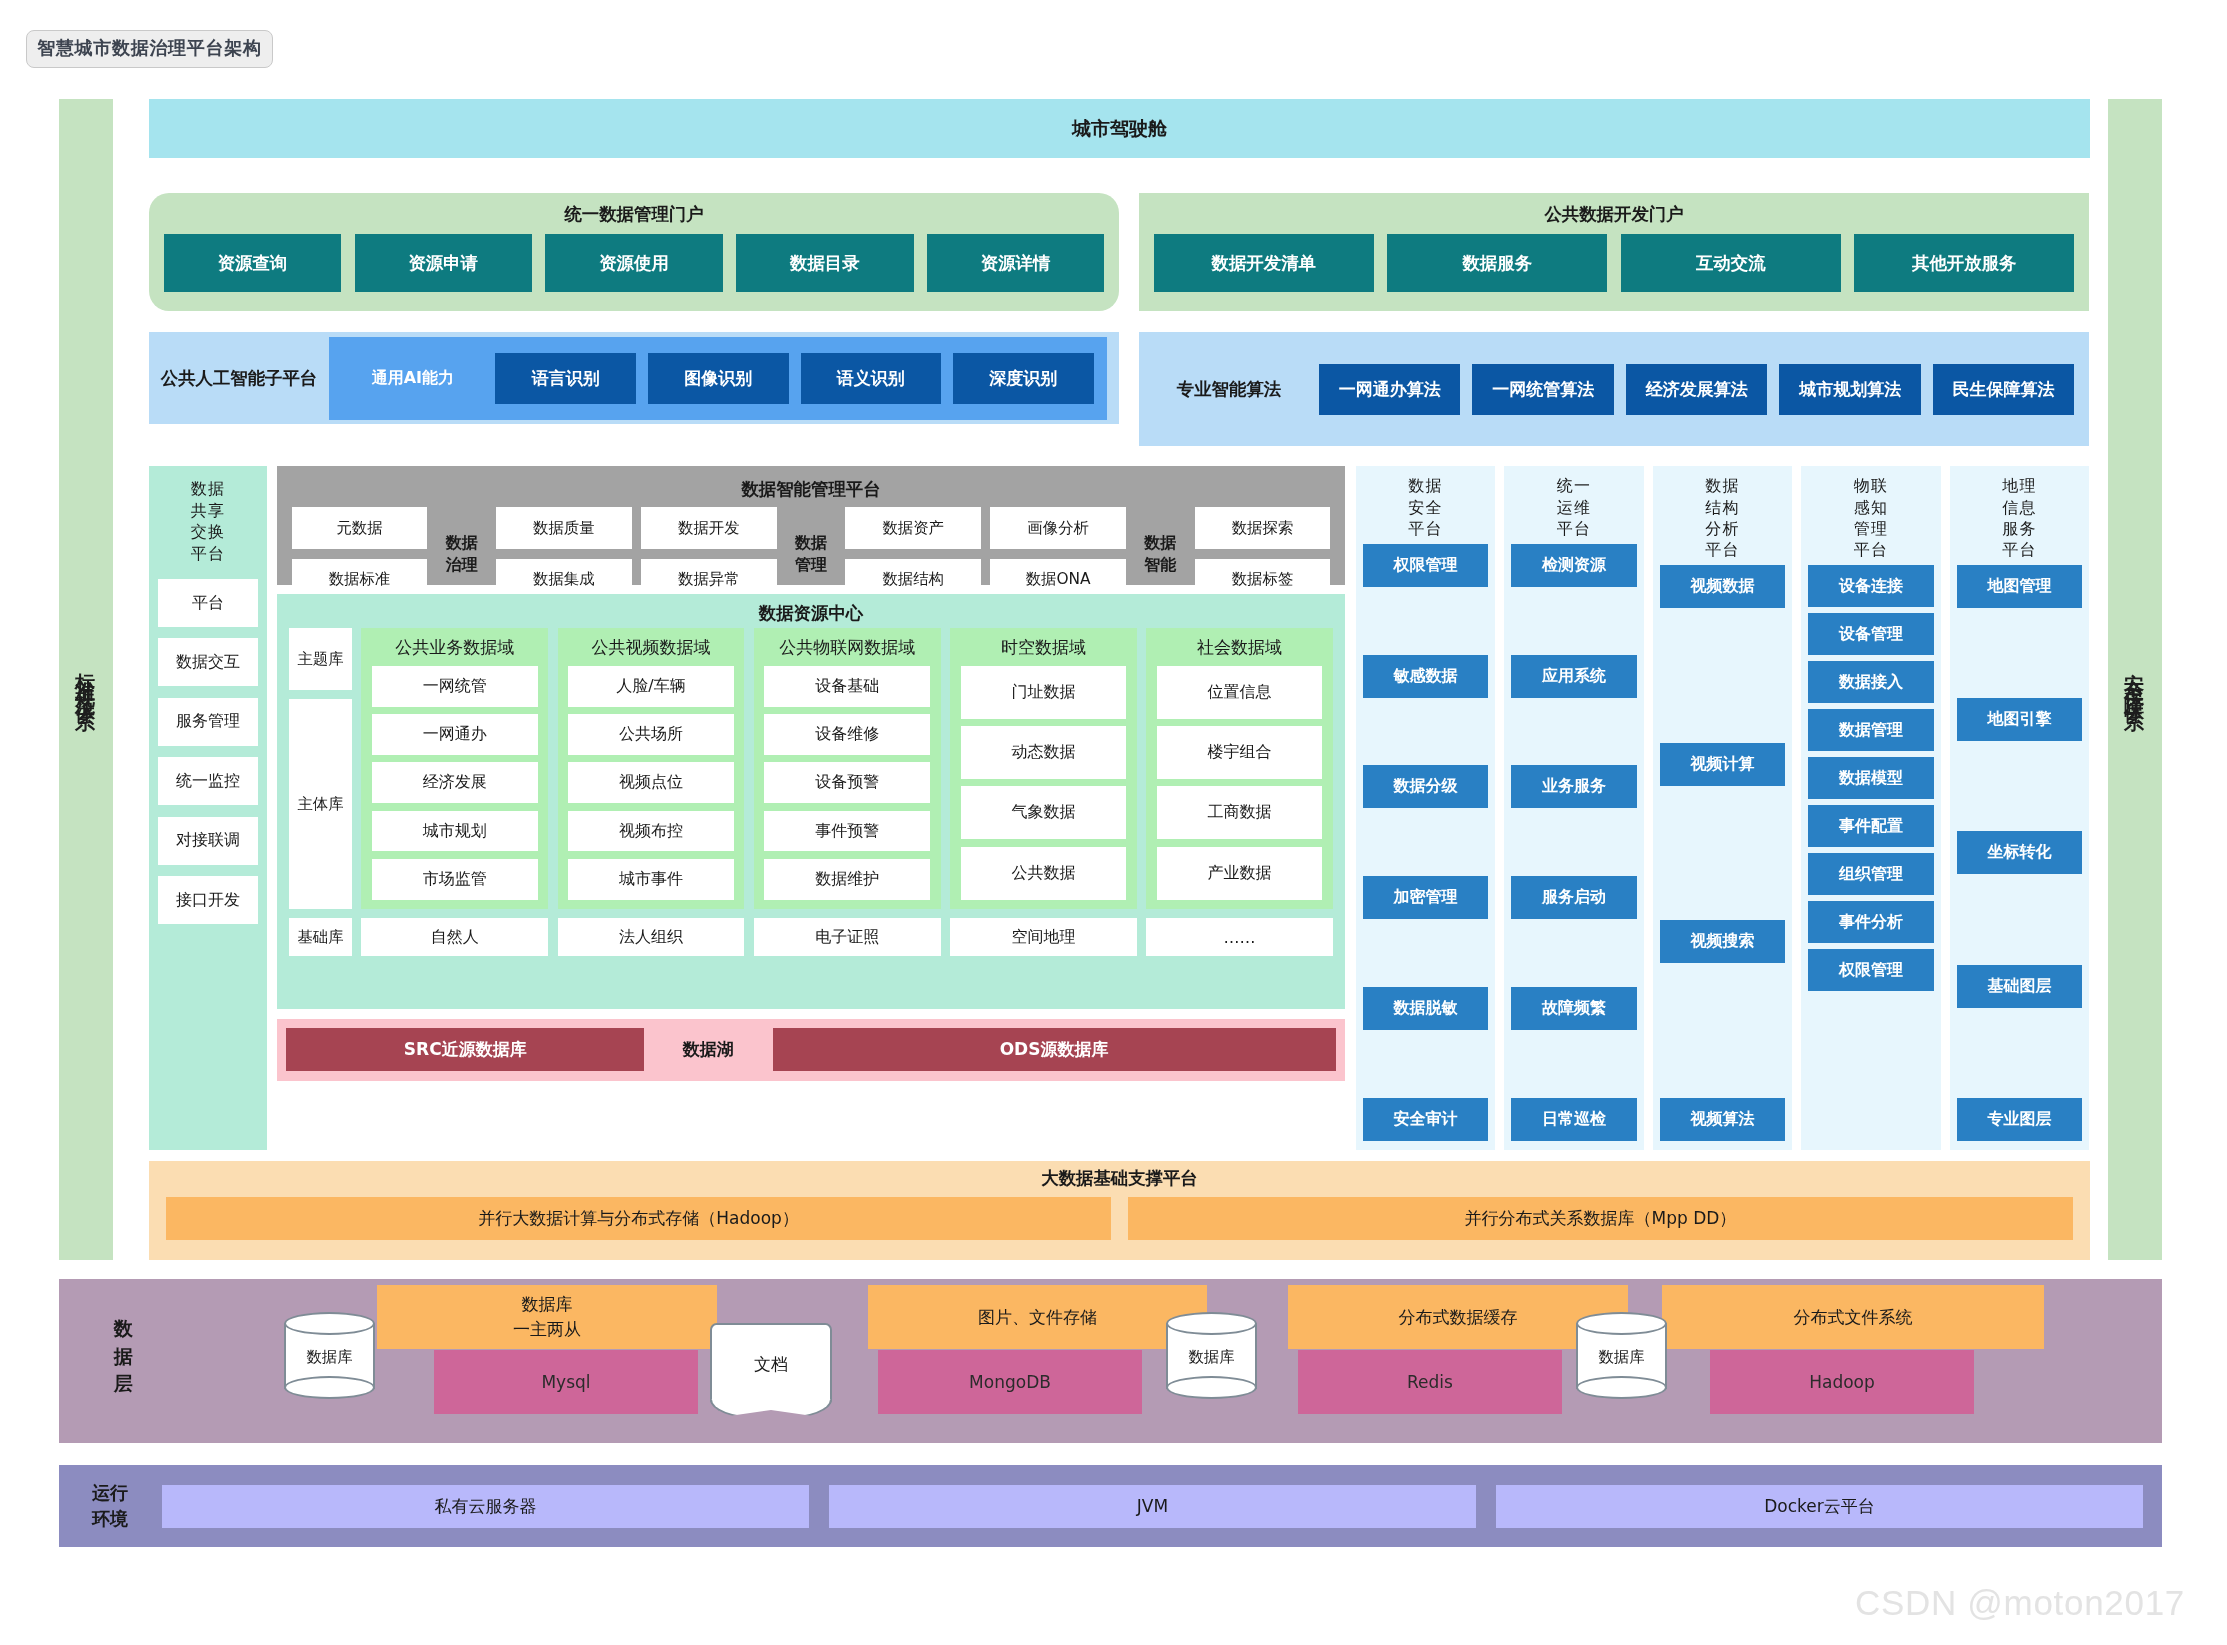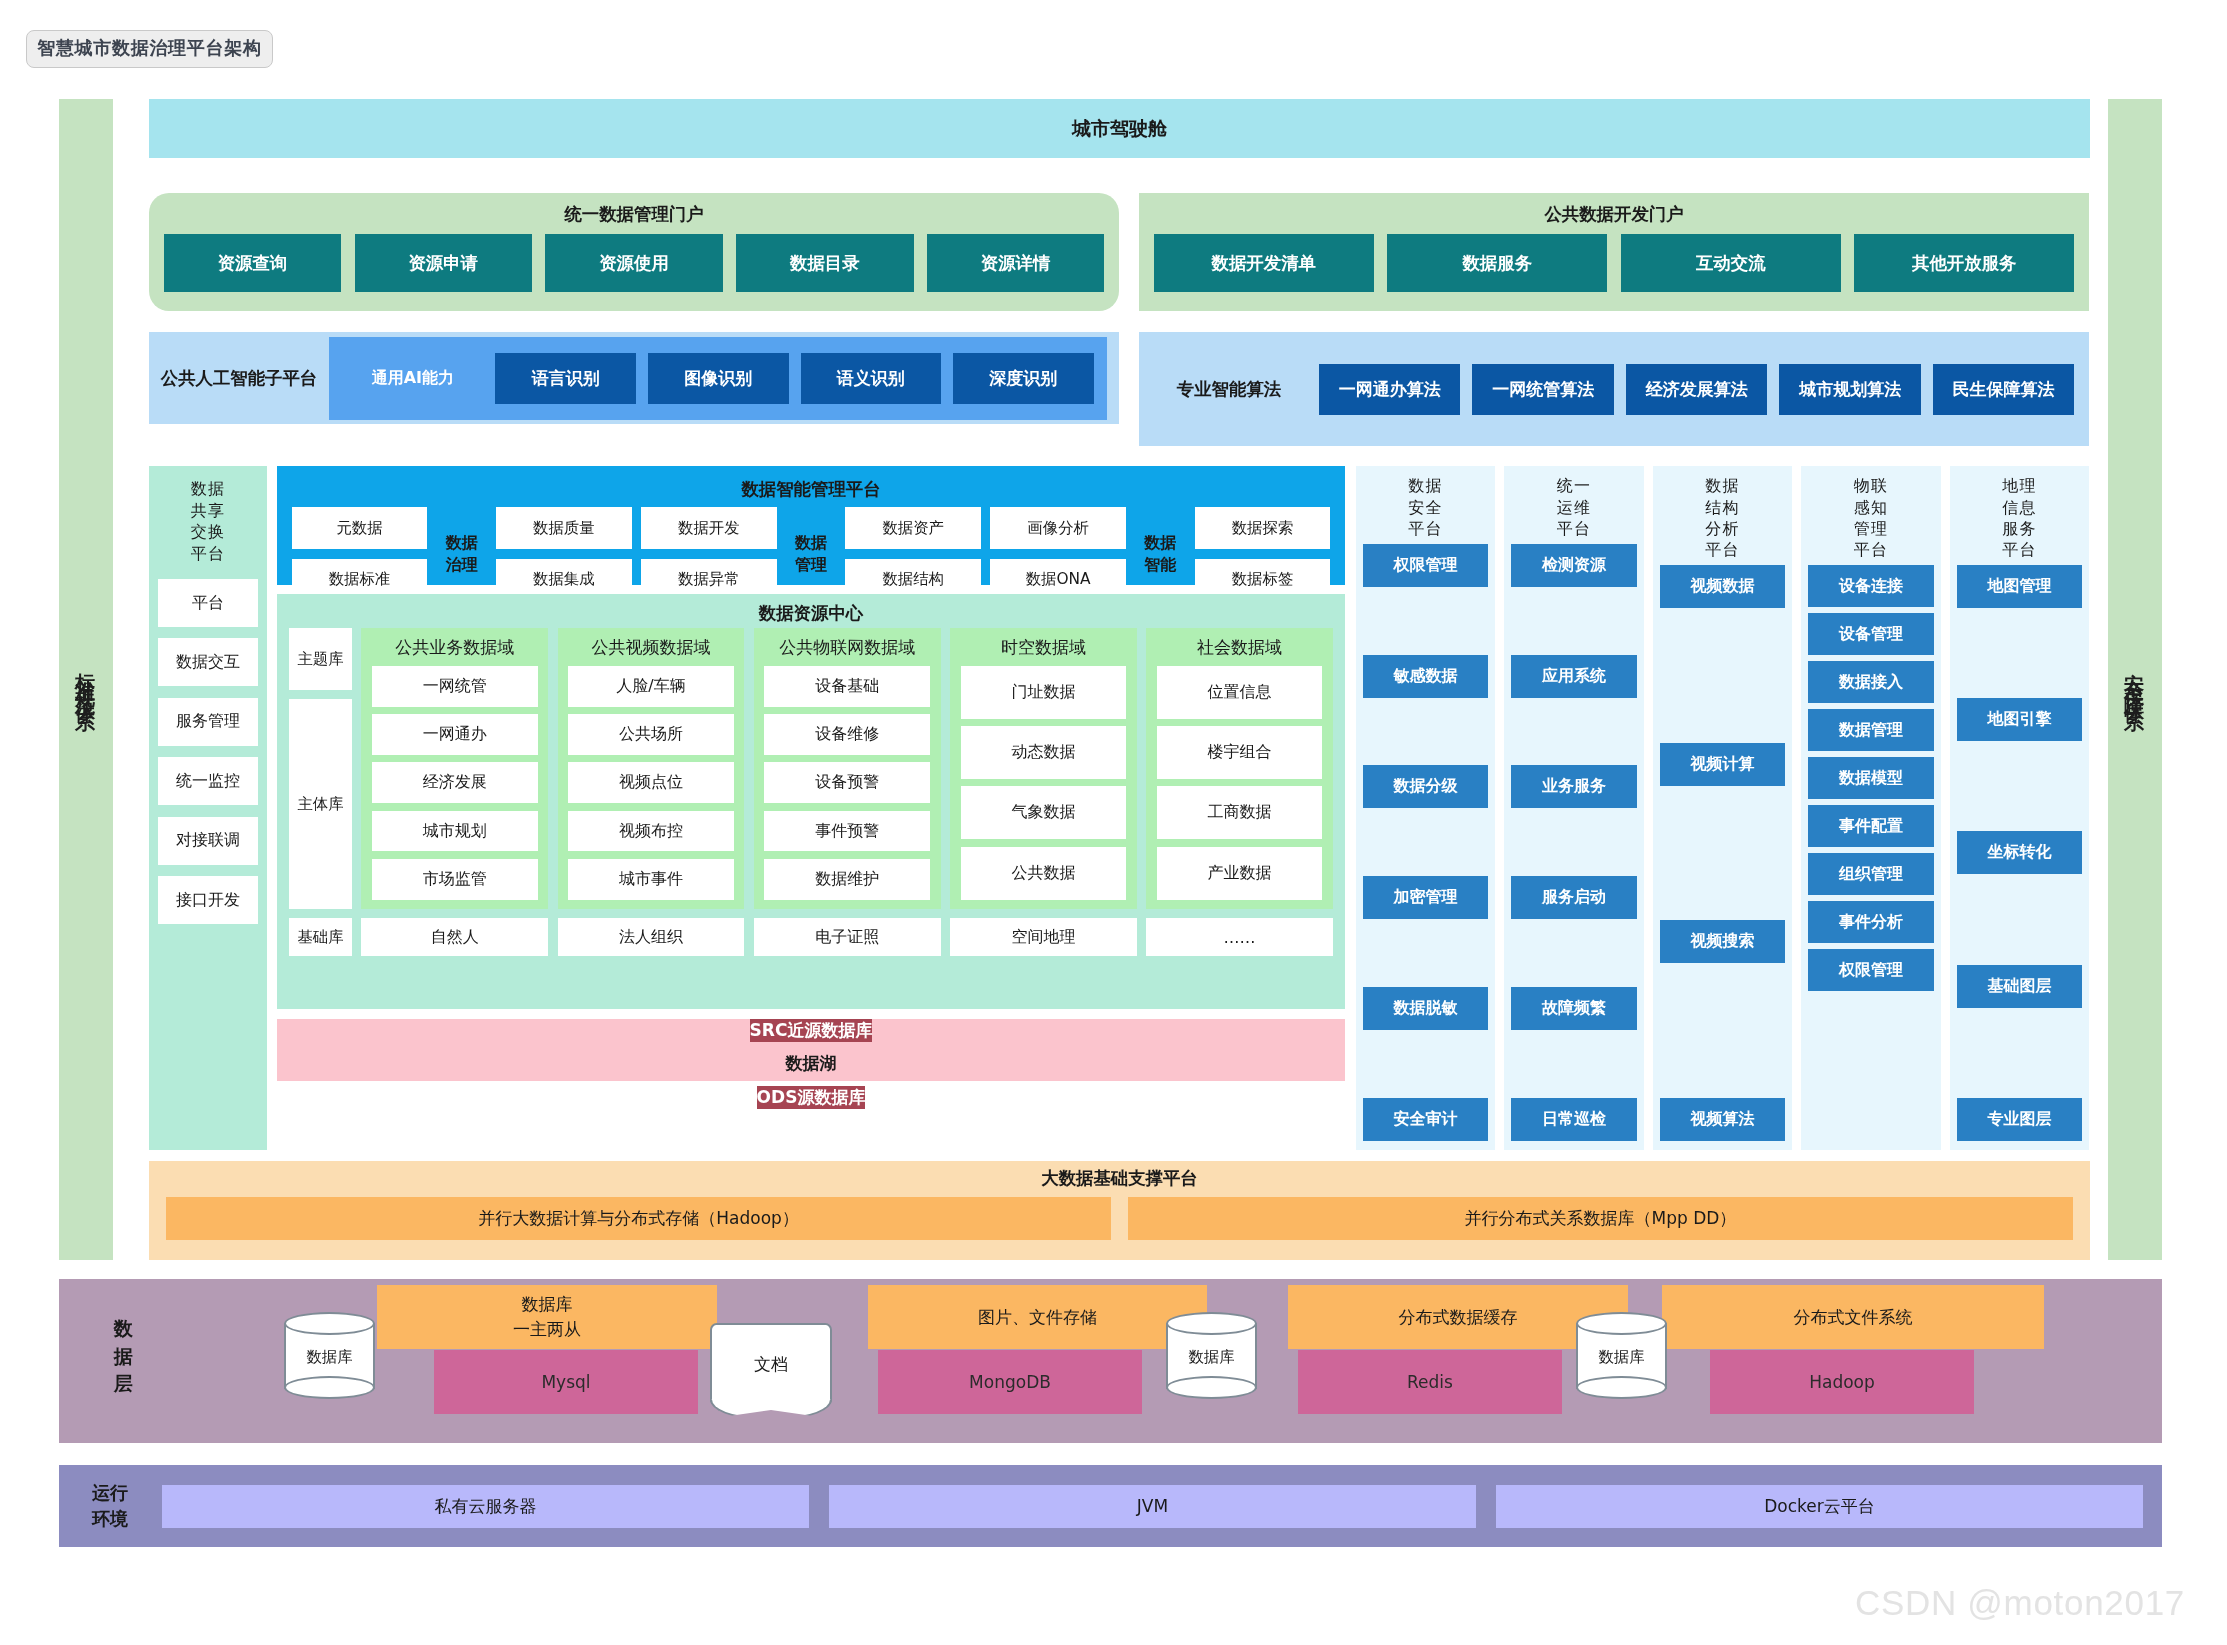--- a/index.html
+++ b/index.html
@@ -85,21 +85,21 @@
   #exchange .ex-list{ margin-top:14.7px; display:flex; flex-direction:column; gap:11.4px; padding:0 9.4px;}
   #exchange .ex-item{
     background:#fff; height:48px; display:flex; align-items:center; justify-content:center;
     font-size:16px;
   }
 
   #dmp{
     left:277px; top:466px; width:1068px; height:684px; background:#ffffff;
   }
   .dmp-top{
-    background:#0ea5e9; height:119px; padding-top:6.7px; position:relative;
+    background:#a3a3a3; height:119px; padding-top:6.7px; position:relative;
   }
   .dmp-top .t{ text-align:center; font-size:17.4px; font-weight:bold; margin:4px 0 6.7px 0;}
   .dmp-grid{ display:flex; align-items:center; gap:9.4px; padding:0 14.7px;border-radius:32px;}
   .dmp-col2{ display:flex; flex-direction:column; gap:9.4px; flex:1;}
   .dmp-cell{
     background:#fff; height:42px; display:flex; align-items:center; justify-content:center;
     font-size:15.4px;
   }
   .dmp-cat{ font-size:16px; font-weight:bold; line-height:1.35; text-align:center; width:50px; flex:none;}
 
@@ -120,21 +120,21 @@
   .domain .dcell{
     background:#fff; flex:1; display:flex; align-items:center; justify-content:center; font-size:16px;
   }
   .drc-base{ display:flex; gap:9.4px; margin-top:9.4px; height:38px;}
   .drc-base .bcell{
     background:#fff; flex:1; display:flex; align-items:center; justify-content:center; font-size:16px;
   }
 
   .lake{
     background:#fbc4cd; margin-top:9.4px; height:62px; display:flex; align-items:center;
-    gap:10.7px; padding:0 9.4px;flex-direction:column;
+    gap:10.7px; padding:0 9.4px;
   }
   .lake .lbox{
     background:#a64452; color:#fff; font-size:17px; font-weight:bold; height:43px;
     display:flex; align-items:center; justify-content:center;
   }
   .lake .lname{ font-size:17px; font-weight:bold; width:107px; text-align:center; flex:none;}
 
   
   #plats{ left:1356px; top:466px; width:733px; height:684px; display:flex; gap:9.4px;}
   .plat{ background:#e7f6fd; flex:1; padding:9.4px 6.7px; display:flex; flex-direction:column;}

